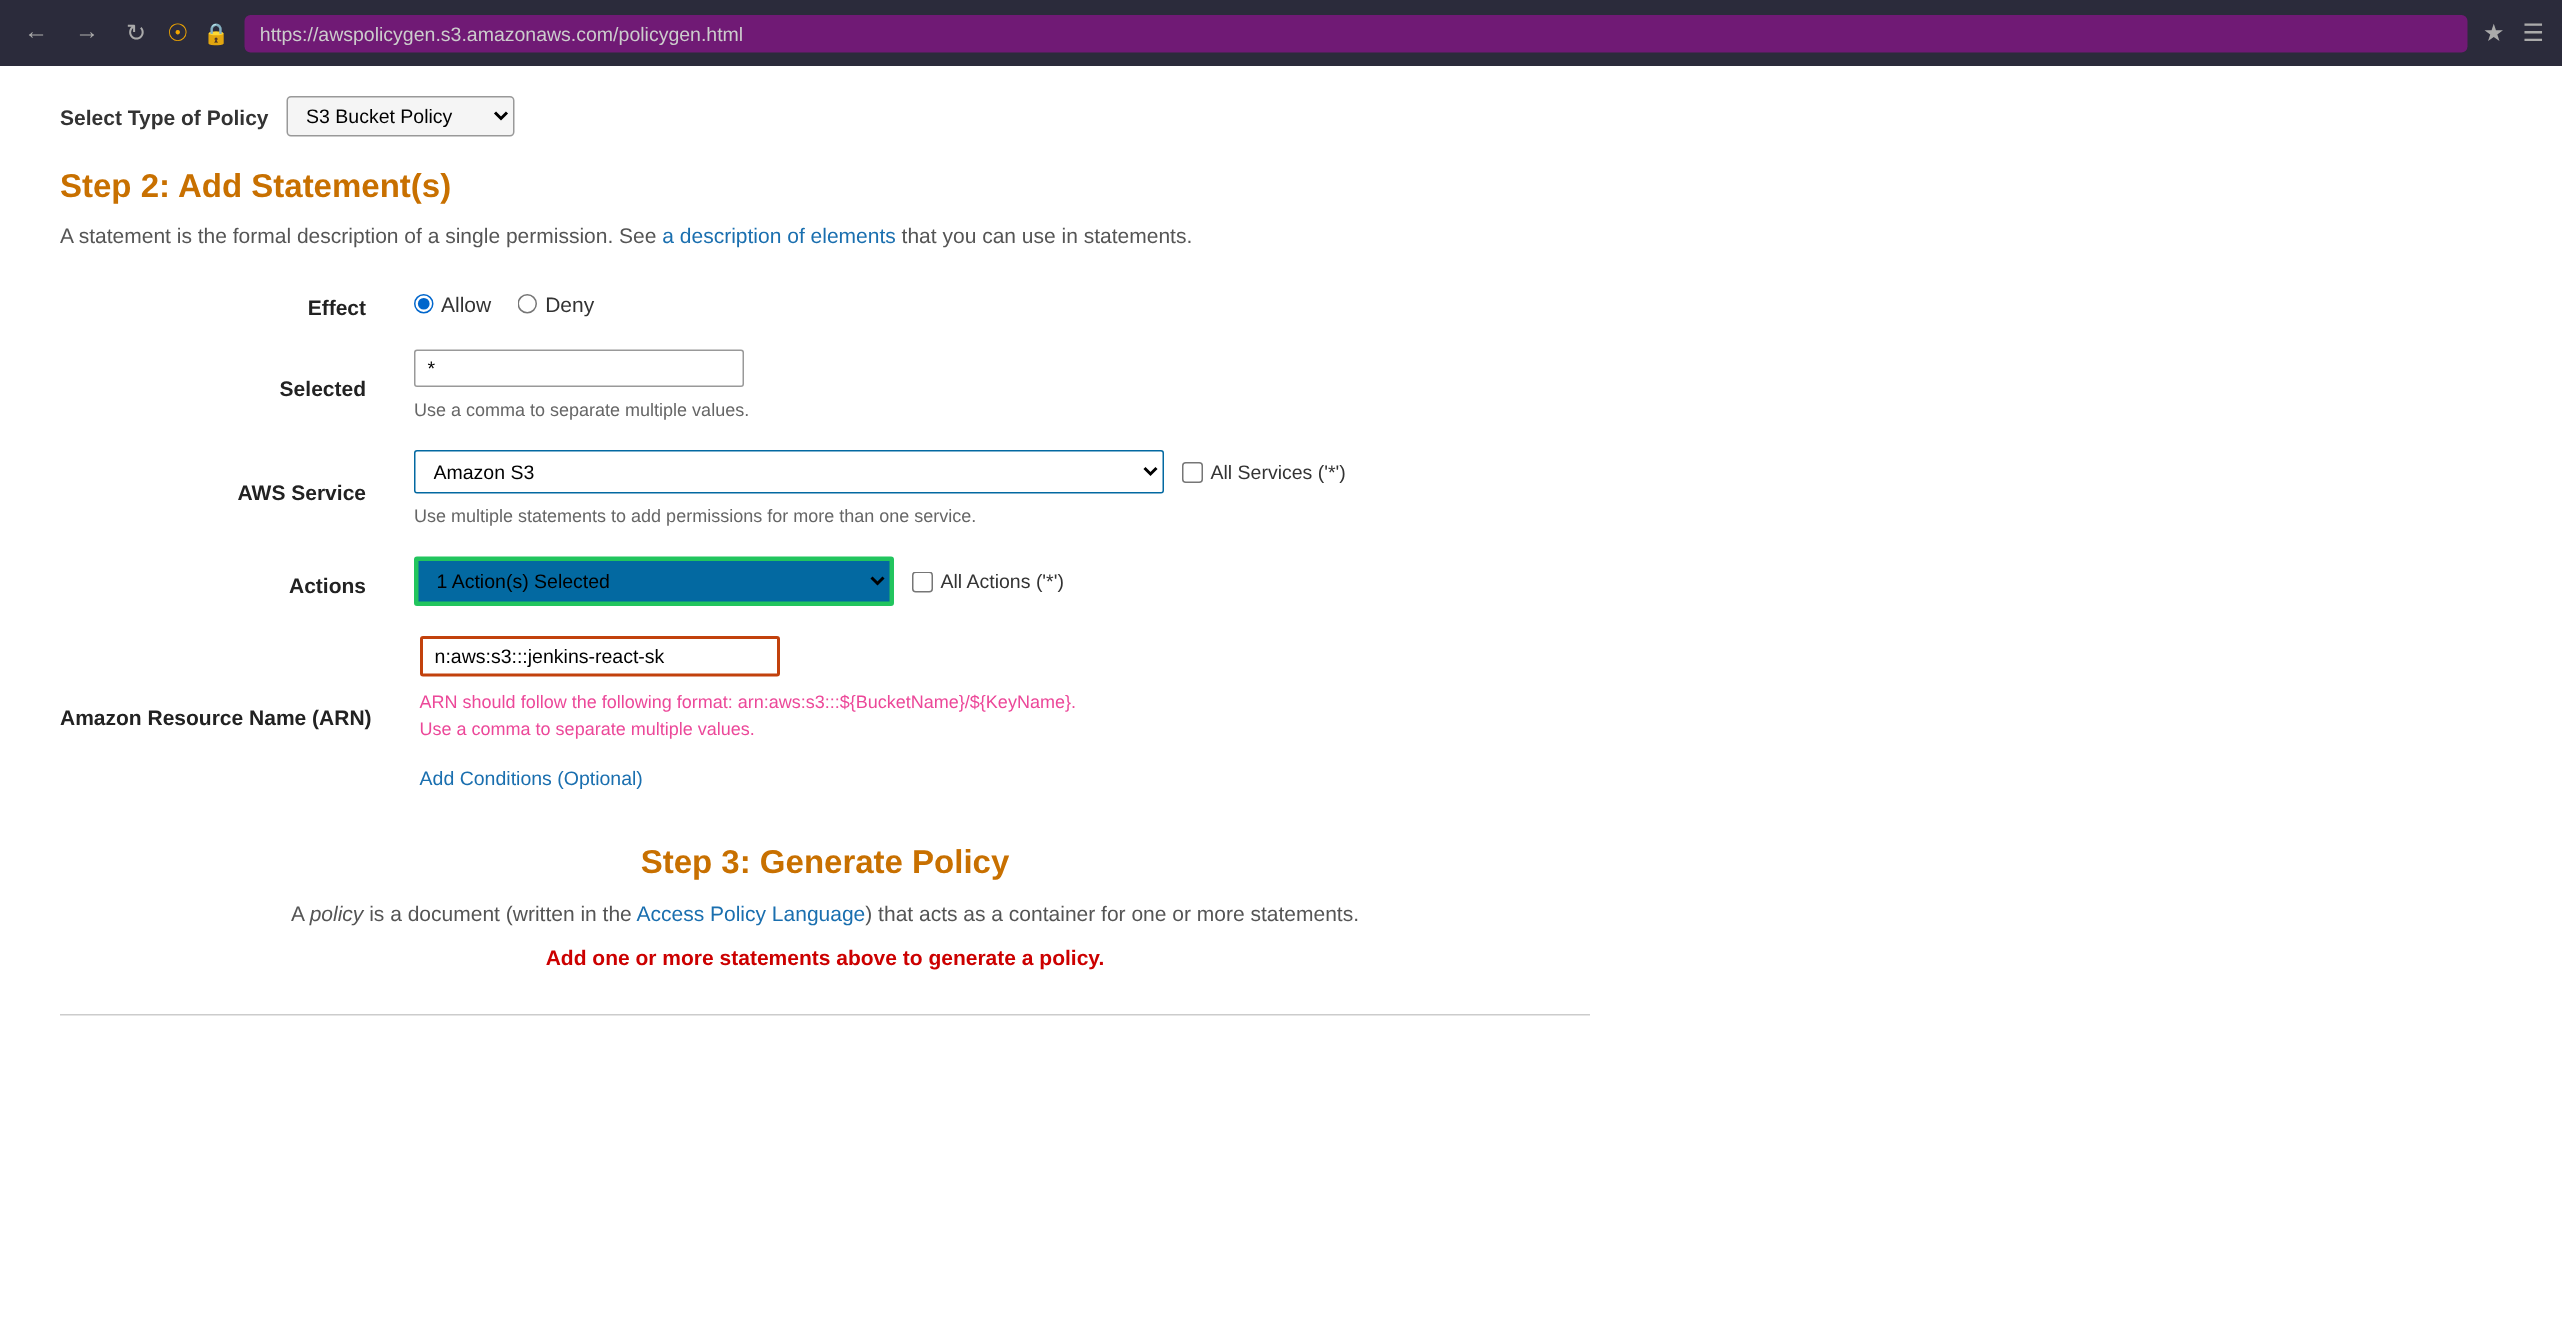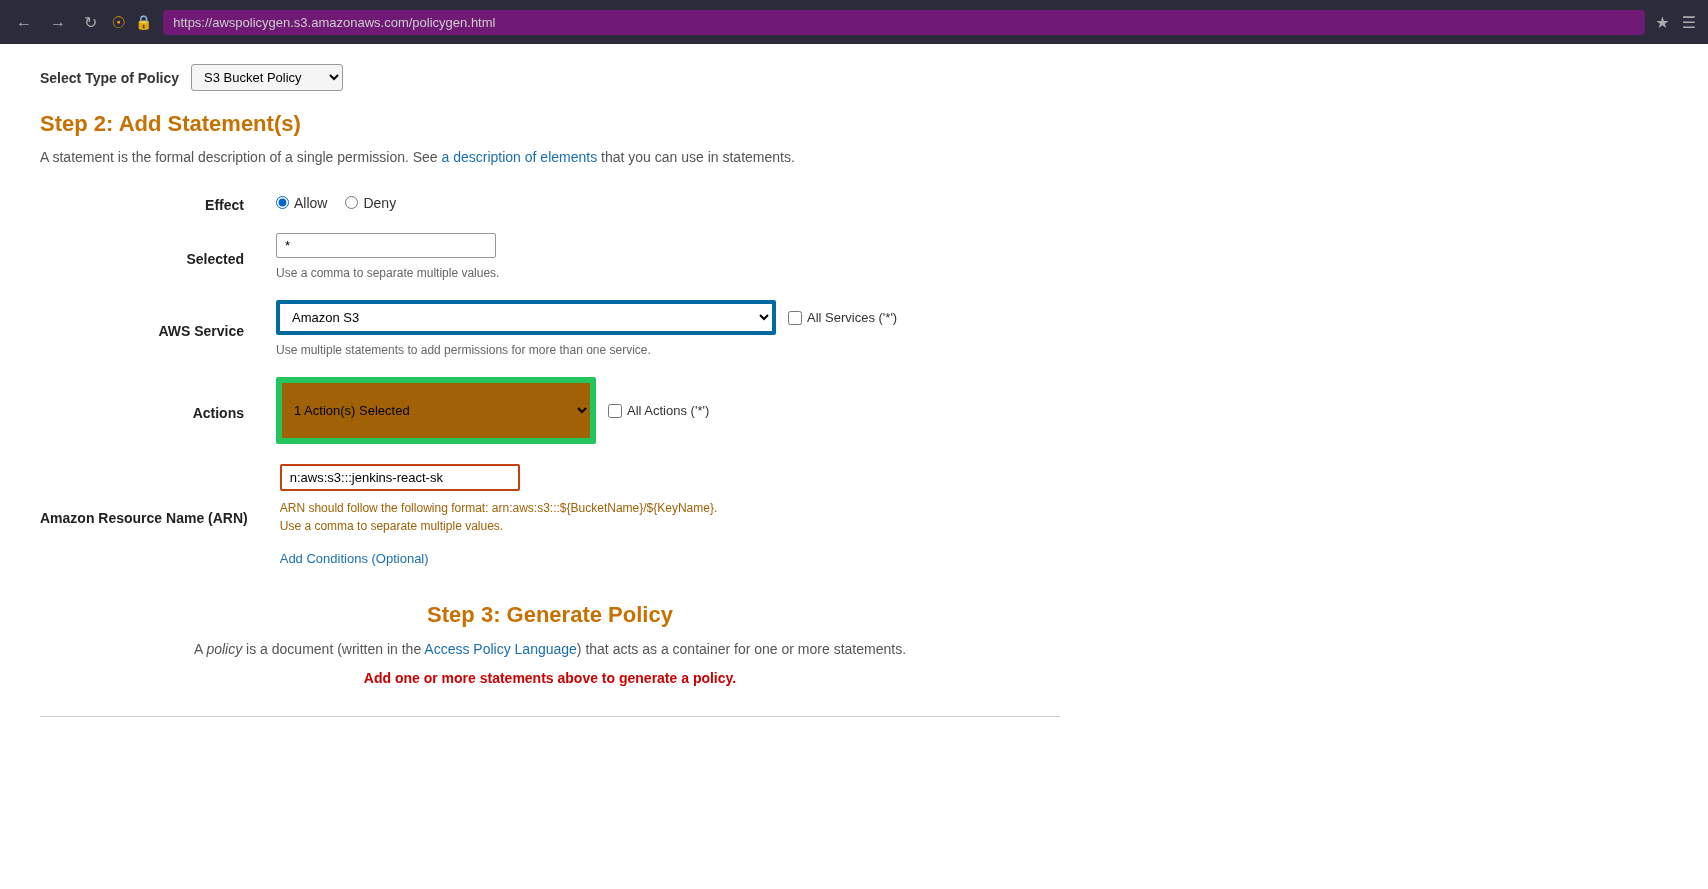--- a/index.html
+++ b/index.html
@@ -144,32 +144,32 @@
       border-radius: 2px;
       padding: 4px 8px;
       font-size: 13px;
       width: 220px;
     }
 
     
     .aws-service-select {
       width: 500px;
       padding: 5px 8px;
-      border: 4px solid #0369a1;
+      border: 1px solid #0369a1;
       border-radius: 2px;
       font-size: 13px;
       background: #fff;
     }
     .actions-select {
       width: 320px;
-      padding: 19px 8px;
-      border: 6px solid #22c55e;
+      padding: 5px 8px;
+      border: 3px solid #22c55e;
       border-radius: 2px;
       font-size: 13px;
-      background: #a16207;
+      background: #0369a1;
       appearance: auto;
     }
 
     
     .checkbox-label {
       display: flex;
       align-items: center;
       gap: 5px;
       font-size: 13px;
       color: #333;
@@ -186,21 +186,21 @@
       width: 240px;
       padding: 4px 8px;
       border: 2px solid #c2410c;
       border-radius: 2px;
       font-size: 13px;
       background: #fff;
     }
 
     
     .arn-hint {
-      color: #a16207;
+      color: #ec4899;
       font-size: 12px;
       margin-top: 4px;
       line-height: 1.5;
     }
 
     
     .add-conditions-link {
       color: #1a6faf;
       text-decoration: none;
       font-size: 13px;

